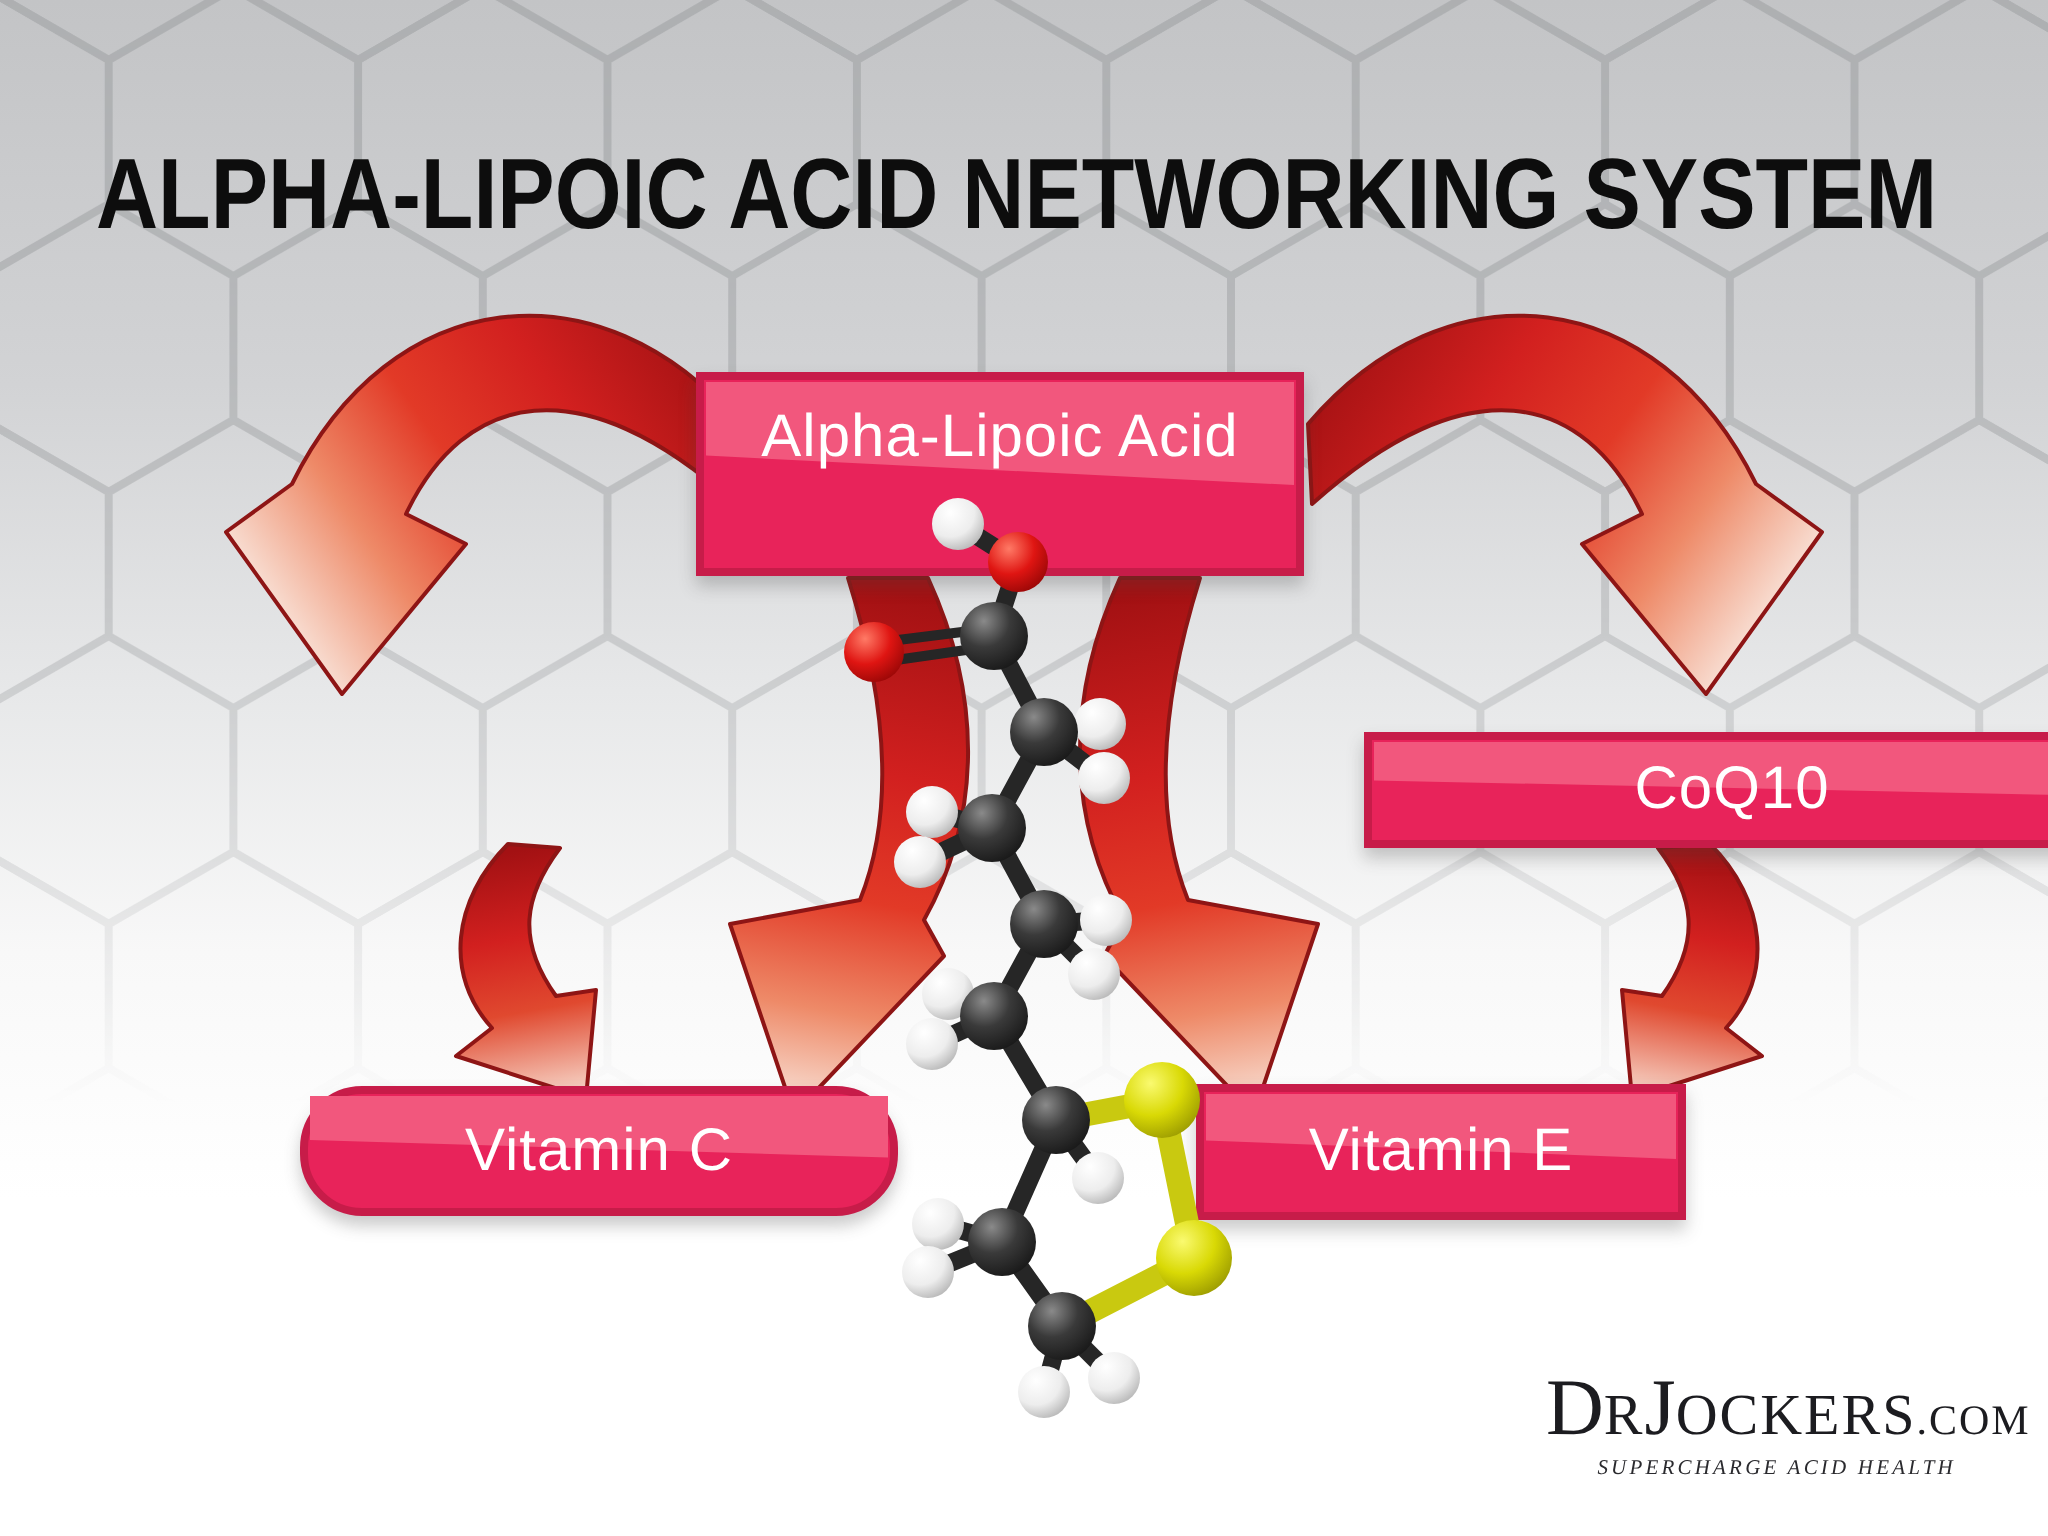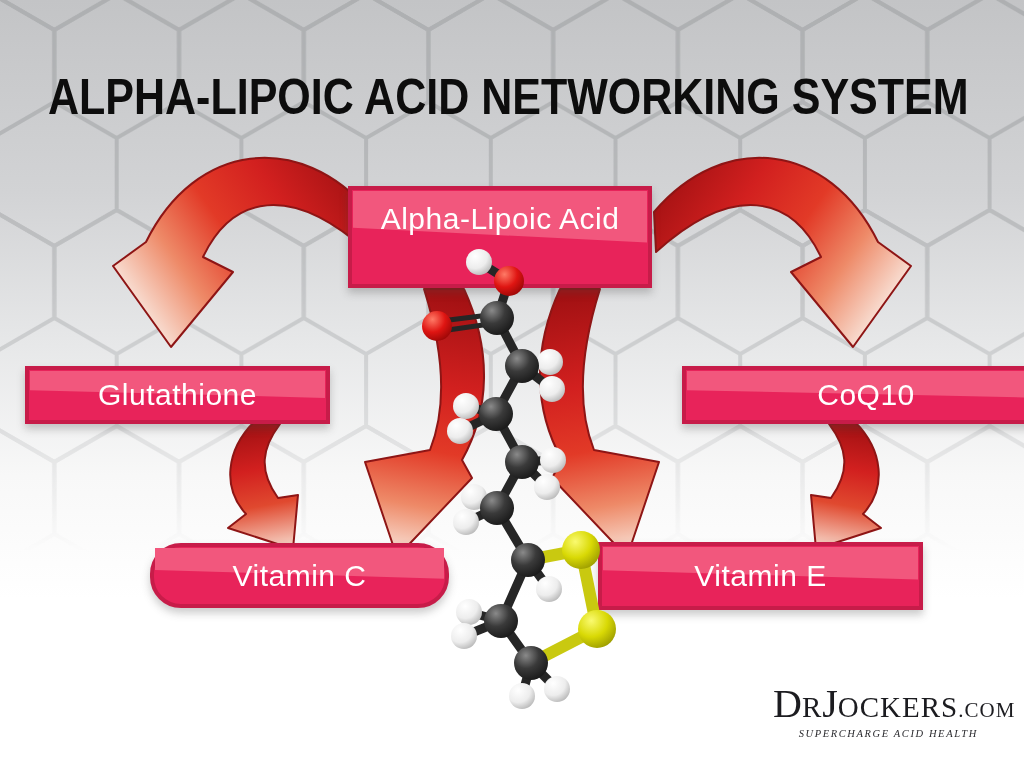--- a/index.html
+++ b/index.html
@@ -92,30 +92,27 @@
       <path fill="url(#gradCtr)" d="M424 289 C440 340 450 400 430 450 L365 462 L397 557 L472 478 L462 460 C490 410 492 350 464 289 Z"></path>
       <path fill="url(#gradCtr)" transform="translate(1024,0) scale(-1,1)" d="M424 289 C440 340 450 400 430 450 L365 462 L397 557 L472 478 L462 460 C490 410 492 350 464 289 Z"></path>
       <path fill="url(#gradSml)" d="M254 422 C226 450 222 488 246 514 L228 528 L293 549 L298 495 L278 498 C258 470 262 448 280 424 Z"></path>
       <path fill="url(#gradSml)" transform="translate(1109,0) scale(-1,1)" d="M254 422 C226 450 222 488 246 514 L228 528 L293 549 L298 495 L278 498 C258 470 262 448 280 424 Z"></path>
     </g>
   </svg>
 
   <div class="node" id="node-ala" style="left:348px;top:186px;width:304px;height:102px;">
     <span class="lbl">Alpha-Lipoic Acid</span>
   </div>
-  <div class="node node-center" style="left:25px;top:366px;width:305px;height:58px;">
-    <span class="lbl">Glutathione</span>
-  </div>
   <div class="node node-center" style="left:682px;top:366px;width:368px;height:58px;">
     <span class="lbl">CoQ10</span>
   </div>
   <div class="node node-center" style="left:150px;top:543px;width:299px;height:65px;border-radius:31px;">
     <span class="lbl">Vitamin C</span>
   </div>
-  <div class="node node-center" style="left:598px;top:542px;width:325px;height:68px;">
+  <div class="node node-center" style="left:598px;top:542px;width:245px;height:68px;">
     <span class="lbl">Vitamin E</span>
   </div>
 
   <svg class="layer" width="1024" height="768">
     <defs>
       <radialGradient id="gC" cx="0.35" cy="0.28" r="0.85">
         <stop offset="0" stop-color="#8a8a8a"></stop>
           <stop offset="0.45" stop-color="#3a3a3a"></stop>
           <stop offset="1" stop-color="#121212"></stop>
       </radialGradient>

